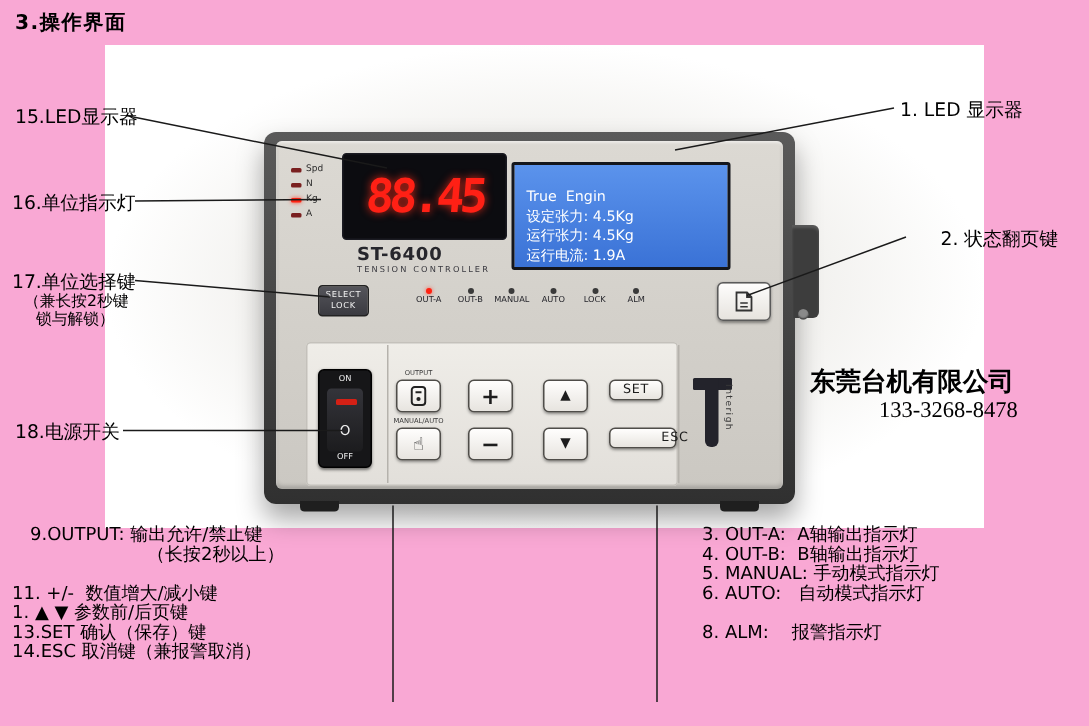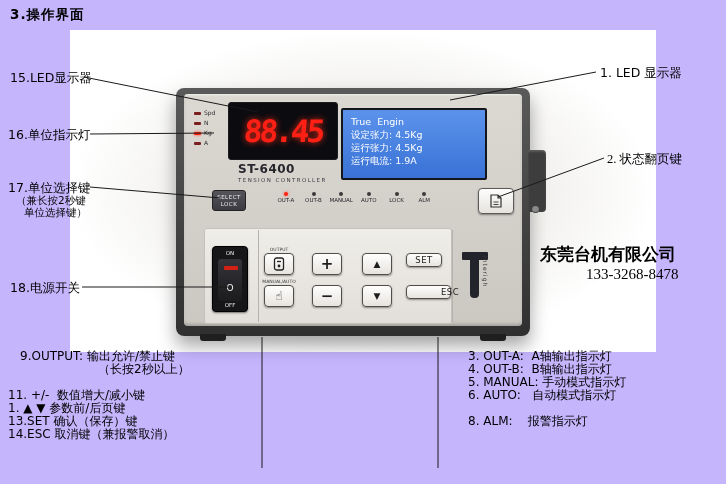--- a/index.html
+++ b/index.html
@@ -1,16 +1,16 @@
 <!DOCTYPE html>
 <html><head>
 <meta charset="utf-8">
 <style>
   html,body{margin:0;padding:0;background:#fff;}
-  .page{position:relative;width:726px;height:484px;background:#c4b5fd;overflow:hidden;
+  .page{position:relative;width:726px;height:484px;background:#f9a8d4;overflow:hidden;
         font-family:"DejaVu Sans",sans-serif;color:#000;}
   .abs{position:absolute;}
 
   .title{left:10px;top:6px;font-size:13.5px;font-weight:bold;letter-spacing:1px;}
 
   .backdrop{left:70px;top:30px;width:586px;height:322px;
             background:radial-gradient(closest-side,#f0efec 55%,#ffffff 100%);}
 
   
   .device{left:176px;top:88px;width:354px;height:248px;border-radius:8px;
@@ -45,21 +45,21 @@
   .model-sub{left:62px;top:89px;font-size:5.5px;letter-spacing:1.4px;color:#3a3a40;}
 
   .select-key{left:36px;top:102px;width:34px;height:21px;background:linear-gradient(#55555b,#3a3a40);
               border:1px solid #222;border-radius:3px;color:#f2f2f2;
               display:flex;flex-direction:column;align-items:center;justify-content:center;line-height:7px;}
   .select-key span{font-size:5.5px;letter-spacing:.5px;}
 
   
   .lcd{left:165px;top:20px;width:146px;height:72px;border:2px solid #14161c;border-radius:2px;
        background:linear-gradient(180deg,#5b93ec,#3a72d6);color:#fff;
-       padding:5px 8px;font-size:9.5px;line-height:13px;}
+       padding:15px 8px;font-size:9.5px;line-height:13px;}
   .lcd div{white-space:pre;}
 
   
   .status-row{left:96px;top:104px;width:166px;display:flex;}
   .sled{flex:1;text-align:center;}
   .sdot{width:4px;height:4px;border-radius:50%;background:#3a3a3a;margin:0 auto 1px;}
   .sdot.lit{background:#ff2211;box-shadow:0 0 3px #ff5544;}
   .sled-label{font-size:5.5px;color:#26262c;line-height:6px;}
 
   
@@ -260,25 +260,25 @@
     <line x1="596" y1="72" x2="450" y2="100" stroke="#1a1a1a" stroke-width="1"></line>
     <line x1="604" y1="158" x2="498" y2="197" stroke="#1a1a1a" stroke-width="1"></line>
     <line x1="262" y1="337" x2="262" y2="468" stroke="#1a1a1a" stroke-width="1"></line>
     <line x1="438" y1="337" x2="438" y2="468" stroke="#1a1a1a" stroke-width="1"></line>
   </svg>
 
   <div class="abs callout" style="left:10px;top:70px;">15.LED显示器</div>
   <div class="abs callout" style="left:8px;top:127px;">16.单位指示灯</div>
   <div class="abs callout" style="left:8px;top:180px;">17.单位选择键</div>
   <div class="abs callout-sub" style="left:16px;top:194px;">（兼长按2秒键</div>
-  <div class="abs callout-sub" style="left:24px;top:206px;">单位选择键）</div>
+  <div class="abs callout-sub" style="left:24px;top:206px;">锁与解锁）</div>
   <div class="abs callout" style="left:10px;top:280px;">18.电源开关</div>
 
   <div class="abs callout" style="left:600px;top:65px;">1. LED 显示器</div>
-  <div class="abs callout" style="left:607px;top:151px;font-family:Liberation Serif, serif;">2. 状态翻页键</div>
+  <div class="abs callout" style="left:627px;top:151px;">2. 状态翻页键</div>
 
   <div class="abs company-name" style="left:540px;top:243px;">东莞台机有限公司</div>
   <div class="abs company-phone" style="left:586px;top:266px;">133-3268-8478</div>
 
   <div class="abs list-line" style="left:20px;top:350px;">9.OUTPUT: 输出允许/禁止键</div>
   <div class="abs list-line" style="left:98px;top:363px;">（长按2秒以上）</div>
   <div class="abs list-line" style="left:8px;top:389px;">11. +/-  数值增大/减小键</div>
   <div class="abs list-line" style="left:8px;top:402px;">1. ▲ ▼ 参数前/后页键</div>
   <div class="abs list-line" style="left:8px;top:415px;">13.SET 确认（保存）键</div>
   <div class="abs list-line" style="left:8px;top:428px;">14.ESC 取消键（兼报警取消）</div>

